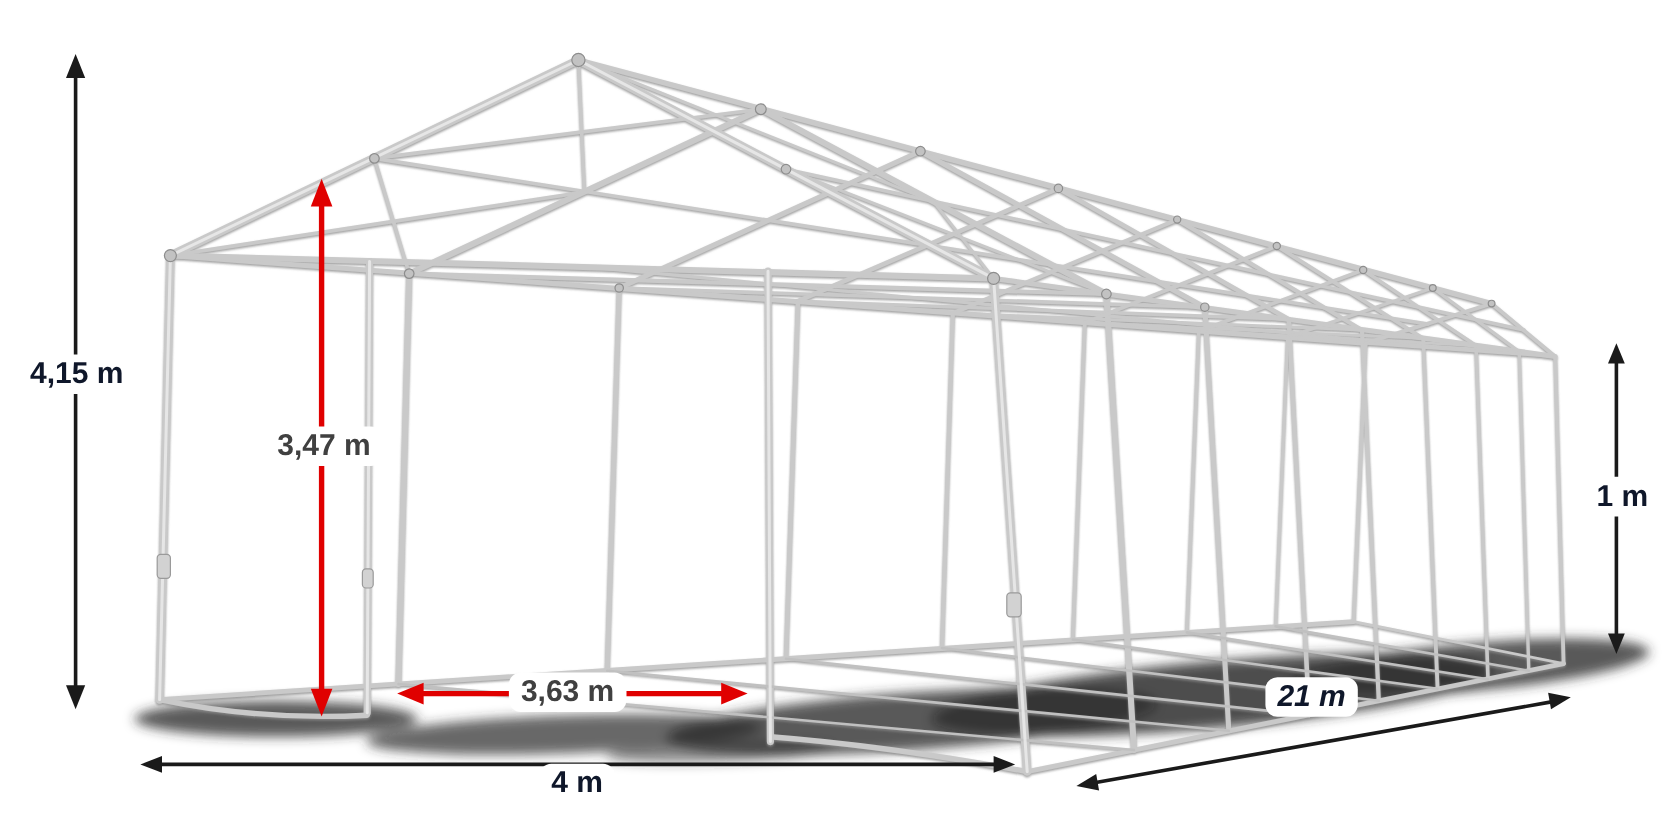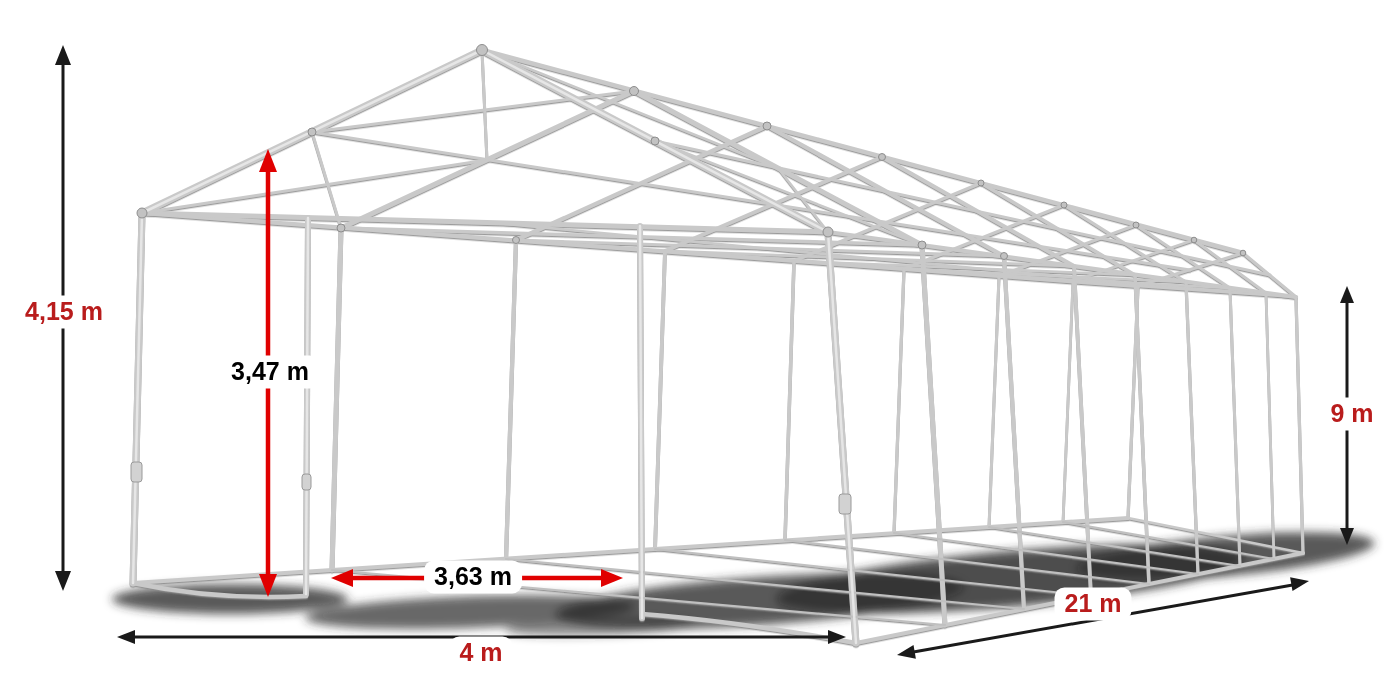--- a/index.html
+++ b/index.html
@@ -12,25 +12,25 @@
   }
   #stage svg{position:absolute;left:0;top:0;}
   .dim-label{
     position:absolute;
     transform:translate(-50%,-50%);
     background:#ffffff;
     padding:1px 10px;
     border-radius:10px;
     font-weight:700;
     font-size:25px;
-    color:#b91c1c;
+    color:#0f172a;
     white-space:nowrap;
     line-height:1.25;
   }
-  .dim-label.red{color:#000000;}
+  .dim-label.red{color:#404040;}
 </style>
 </head>
 <body>
 
 <div id="stage">
 
 <svg width="1400" height="700" viewBox="0 0 1400 700">
   <defs>
     <filter id="softBlur" x="-30%" y="-30%" width="160%" height="160%">
       <feGaussianBlur stdDeviation="5"></feGaussianBlur>
@@ -228,19 +228,19 @@
     </g>
   </g>
 </svg>
 
 <div class="dim-label" style="left:64px; top:312px;">4,15 m</div>
 
 <div class="dim-label red" style="left:270px; top:372px;">3,47 m</div>
 
 <div class="dim-label red" style="left:473px; top:577px;">3,63 m</div>
 
-<div class="dim-label" style="left:1352px; top:414px;">9 m</div>
+<div class="dim-label" style="left:1352px; top:414px;">1 m</div>
 
 <div class="dim-label" style="left:481px; top:653px;">4 m</div>
 
-<div class="dim-label" style="left:1093px; top:604px;">21 m</div>
+<div class="dim-label" style="left:1093px; top:581px;font-style:italic;">21 m</div>
 
 </div>
 
 </body></html>

